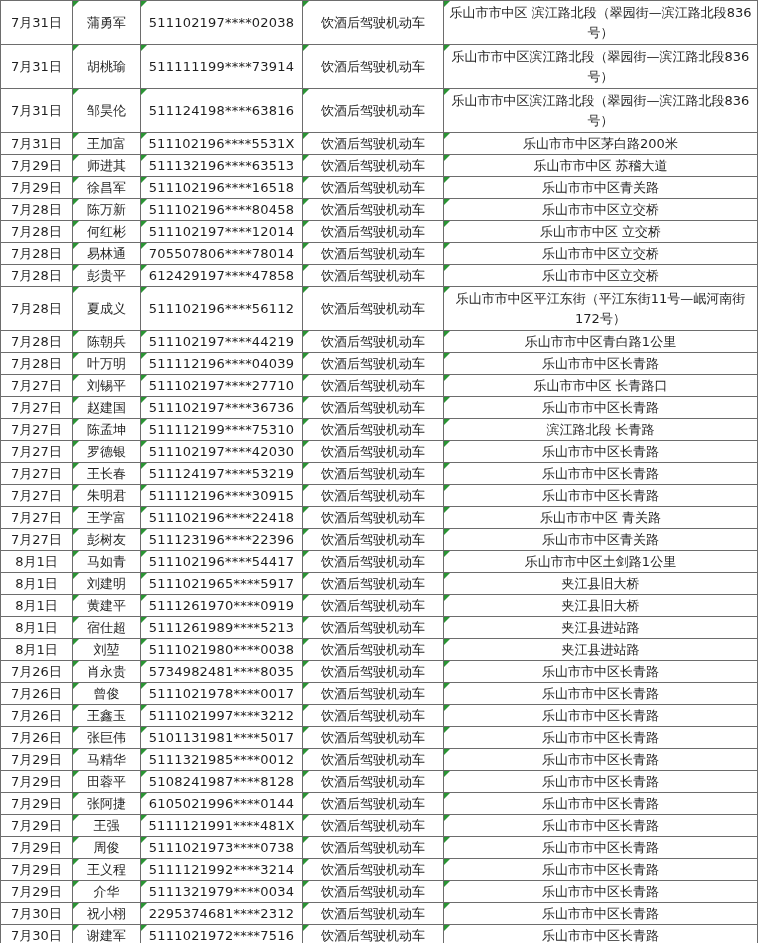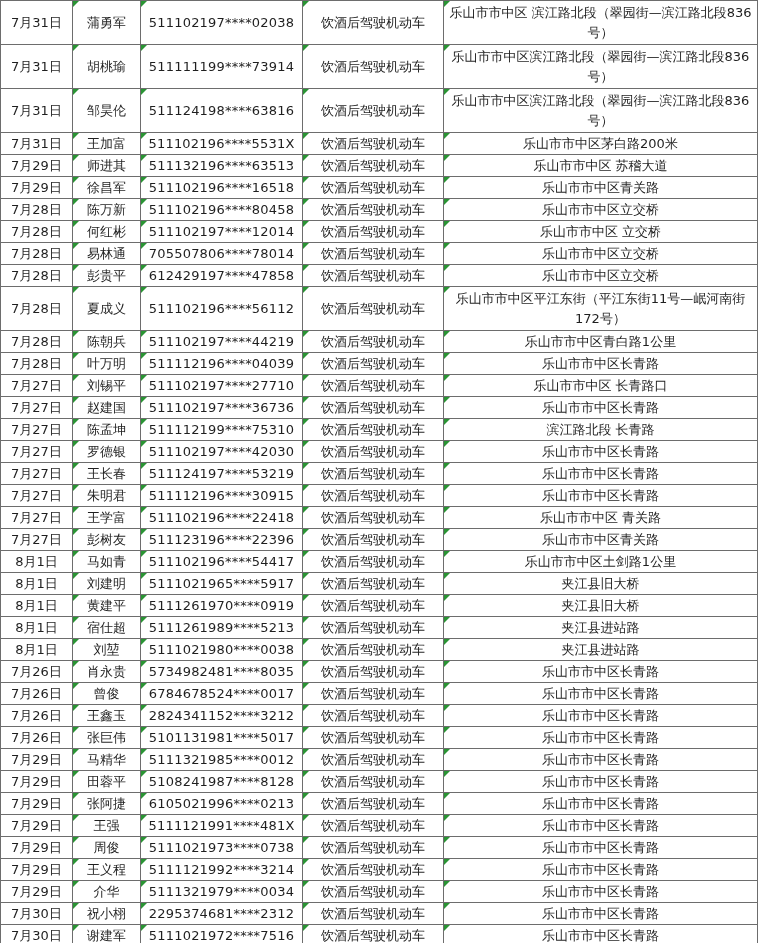--- a/index.html
+++ b/index.html
@@ -255,28 +255,28 @@
         <tr style="height: 22px;">
           <td class="col-date"><span>7月26日</span></td>
           <td class="col-name"><span class="flag"></span><span>肖永贵</span></td>
           <td class="col-id_number"><span class="flag"></span><span>5734982481****8035</span></td>
           <td class="col-violation"><span class="flag"></span><span>饮酒后驾驶机动车</span></td>
           <td class="col-location"><span class="flag"></span><span>乐山市市中区长青路</span></td>
         </tr>
         <tr style="height: 22px;">
           <td class="col-date"><span>7月26日</span></td>
           <td class="col-name"><span class="flag"></span><span>曾俊</span></td>
-          <td class="col-id_number"><span class="flag"></span><span>6784678524****0017</span></td>
+          <td class="col-id_number"><span class="flag"></span><span>5111021978****0017</span></td>
           <td class="col-violation"><span class="flag"></span><span>饮酒后驾驶机动车</span></td>
           <td class="col-location"><span class="flag"></span><span>乐山市市中区长青路</span></td>
         </tr>
         <tr style="height: 22px;">
           <td class="col-date"><span>7月26日</span></td>
           <td class="col-name"><span class="flag"></span><span>王鑫玉</span></td>
-          <td class="col-id_number"><span class="flag"></span><span>2824341152****3212</span></td>
+          <td class="col-id_number"><span class="flag"></span><span>5111021997****3212</span></td>
           <td class="col-violation"><span class="flag"></span><span>饮酒后驾驶机动车</span></td>
           <td class="col-location"><span class="flag"></span><span>乐山市市中区长青路</span></td>
         </tr>
         <tr style="height: 22px;">
           <td class="col-date"><span>7月26日</span></td>
           <td class="col-name"><span class="flag"></span><span>张巨伟</span></td>
           <td class="col-id_number"><span class="flag"></span><span>5101131981****5017</span></td>
           <td class="col-violation"><span class="flag"></span><span>饮酒后驾驶机动车</span></td>
           <td class="col-location"><span class="flag"></span><span>乐山市市中区长青路</span></td>
         </tr>
@@ -290,21 +290,21 @@
         <tr style="height: 22px;">
           <td class="col-date"><span>7月29日</span></td>
           <td class="col-name"><span class="flag"></span><span>田蓉平</span></td>
           <td class="col-id_number"><span class="flag"></span><span>5108241987****8128</span></td>
           <td class="col-violation"><span class="flag"></span><span>饮酒后驾驶机动车</span></td>
           <td class="col-location"><span class="flag"></span><span>乐山市市中区长青路</span></td>
         </tr>
         <tr style="height: 22px;">
           <td class="col-date"><span>7月29日</span></td>
           <td class="col-name"><span class="flag"></span><span>张阿捷</span></td>
-          <td class="col-id_number"><span class="flag"></span><span>6105021996****0213</span></td>
+          <td class="col-id_number"><span class="flag"></span><span>6105021996****0144</span></td>
           <td class="col-violation"><span class="flag"></span><span>饮酒后驾驶机动车</span></td>
           <td class="col-location"><span class="flag"></span><span>乐山市市中区长青路</span></td>
         </tr>
         <tr style="height: 22px;">
           <td class="col-date"><span>7月29日</span></td>
           <td class="col-name"><span class="flag"></span><span>王强</span></td>
           <td class="col-id_number"><span class="flag"></span><span>5111121991****481X</span></td>
           <td class="col-violation"><span class="flag"></span><span>饮酒后驾驶机动车</span></td>
           <td class="col-location"><span class="flag"></span><span>乐山市市中区长青路</span></td>
         </tr>

